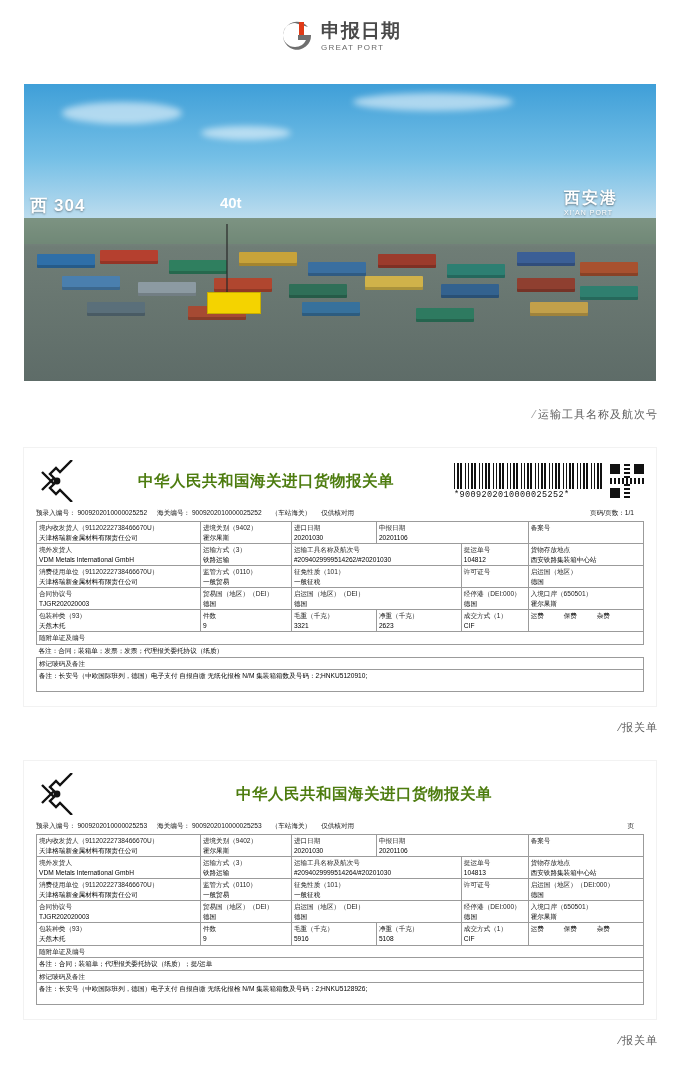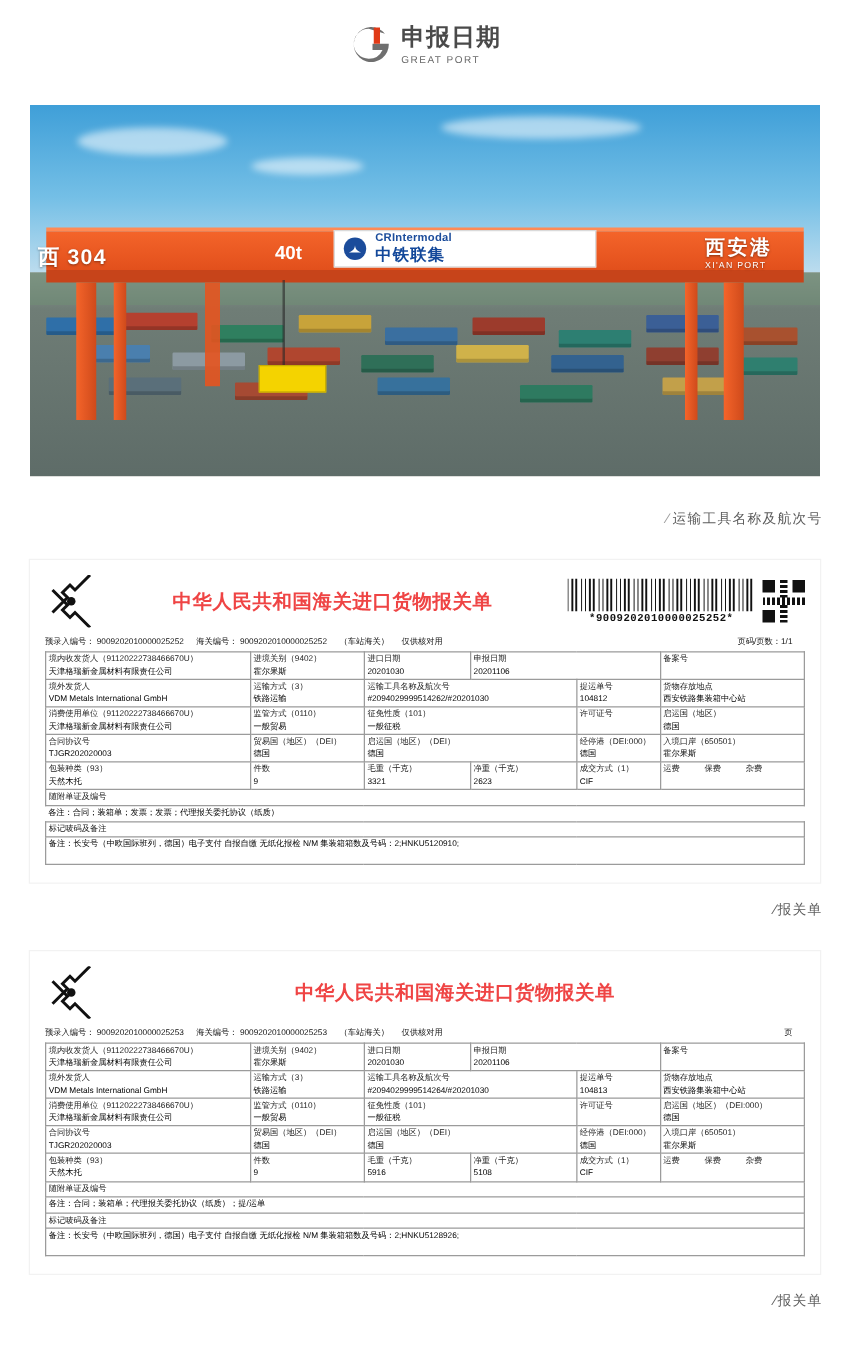--- a/index.html
+++ b/index.html
@@ -146,24 +146,24 @@
     align-items: center;
     gap: 6px;
     padding: 2px 0 6px 0;
   }
   .doc-emblem { width:42px; height:42px; flex:0 0 auto; }
   .doc-title {
     flex: 1 1 auto;
     text-align: center;
     font-size: 15.5px;
     font-weight: bold;
-    color: #ef4444;
+    color: #4d7c0f;
     letter-spacing: .5px;
   }
-  .barcode-box { flex:0 0 auto; text-align:center; width:150px;font-weight:bold; }
+  .barcode-box { flex:0 0 auto; text-align:left; width:150px; }
   .barcode {
     height: 26px;
     background-image: repeating-linear-gradient(90deg,
       #111 0 1px, #fff 1px 3px, #111 3px 5px, #fff 5px 6px,
       #111 6px 8px, #fff 8px 11px, #111 11px 12px, #fff 12px 14px);
     background-size: 14px 100%;
   }
   .barcode-num {
     font-size: 8.5px; letter-spacing: .4px; margin-top: 1px; color:#111;
     font-family:"Liberation Mono", monospace;
@@ -255,40 +255,20 @@
       <div class="ctr" style="left:66%;top:34px;background:#33628f;"></div>
       <div class="ctr" style="left:78%;top:28px;background:#8f3f30;"></div>
       <div class="ctr" style="left:88%;top:36px;background:#2f7f6f;"></div>
       <div class="ctr" style="left:10%;top:52px;background:#5a6f7a;"></div>
       <div class="ctr" style="left:26%;top:56px;background:#a64a33;"></div>
       <div class="ctr" style="left:44%;top:52px;background:#37719c;"></div>
       <div class="ctr" style="left:62%;top:58px;background:#2e7a60;"></div>
       <div class="ctr" style="left:80%;top:52px;background:#c2a martin;background:#c2a04a;"></div>
     </div>
 
-    <div class="gantry">
-      <div class="g-beam"></div>
-      <div class="g-beam-lower"></div>
-      <div class="g-leg" style="left:4%;"></div>
-      <div class="g-leg d" style="left:9%;"></div>
-      <div class="g-truss" style="left:21%;"></div>
-      <div class="g-leg" style="right:8%;"></div>
-      <div class="g-leg d" style="right:14%;"></div>
-
-      <div class="sign-board">
-        <svg class="sign-logo" viewBox="0 0 20 20" aria-hidden="true">
-          <circle cx="10" cy="10" r="9" fill="#1b4c9b"></circle>
-          <path d="M5 13c3-1 5-3 5-6 0 3 2 5 5 6z" fill="#fff"></path>
-        </svg>
-        <div>
-          <div class="sign-en">CRIntermodal</div>
-          <div class="sign-cn">中铁联集</div>
-        </div>
-      </div>
-    </div>
 
     <div class="label-west">西 304</div>
     <div class="label-40t">40t</div>
     <div class="label-port">
       <span>西安港</span>
       <small>XI'AN PORT</small>
     </div>
     <div class="hoist-rope"></div>
     <div class="spreader"></div>
   </div>

